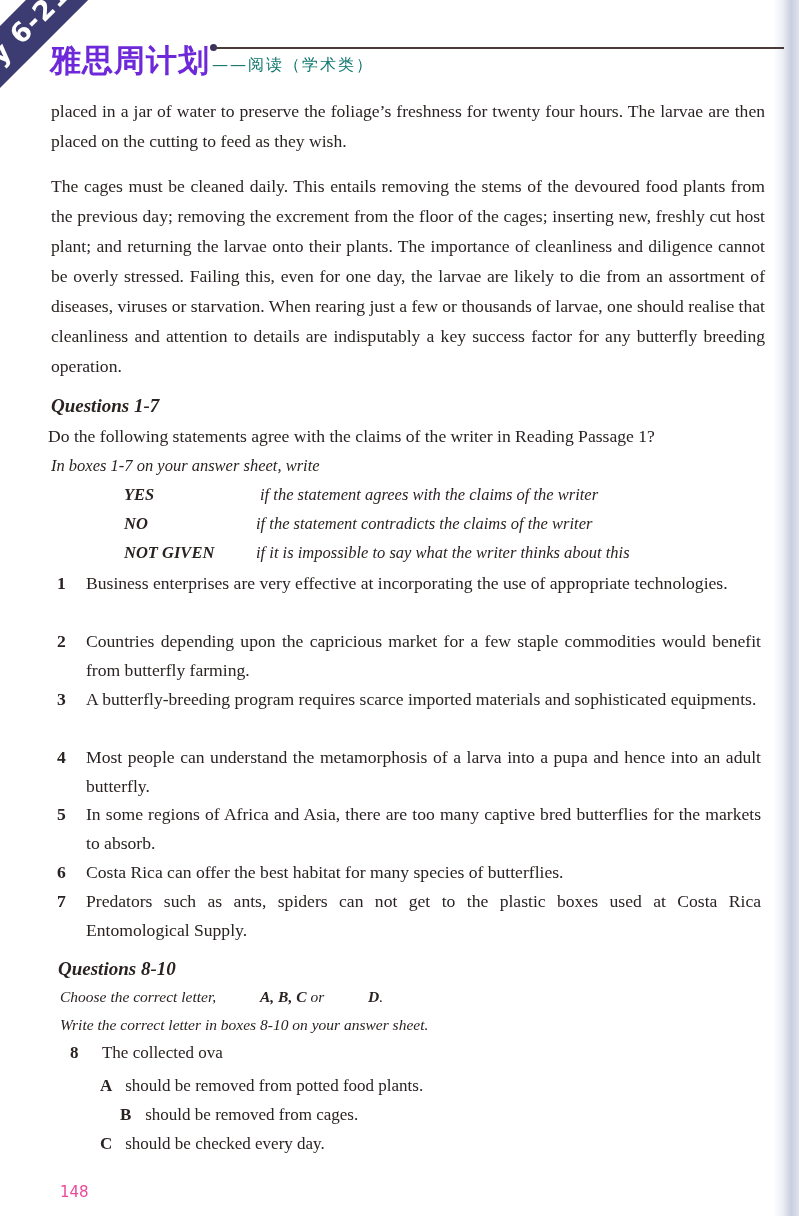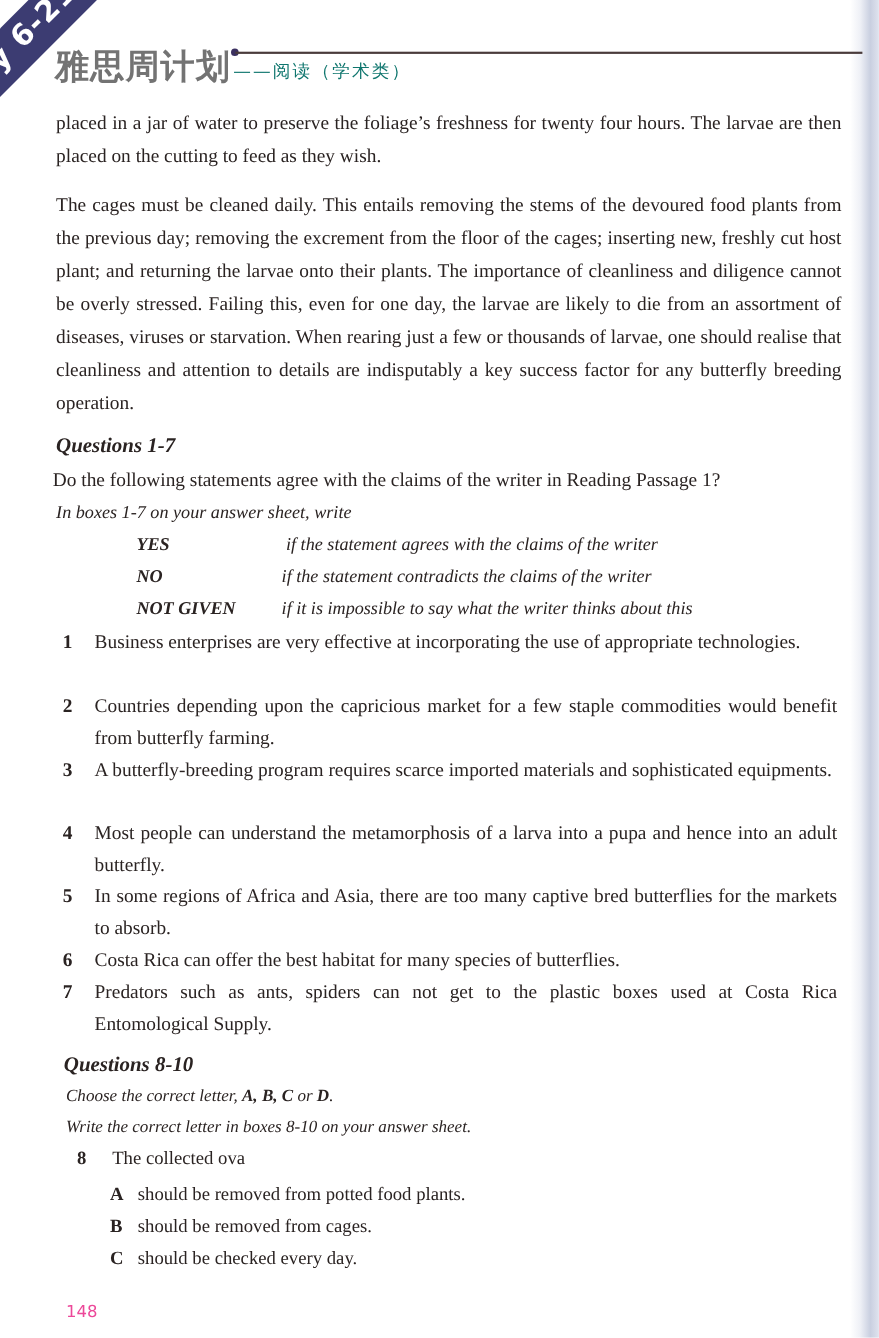--- a/index.html
+++ b/index.html
@@ -21,21 +21,21 @@
     left: -70px; top: 5px;
   }
   .corner-tab span {
     position: absolute; right: 48px; top: 4px;
     color: #ffffff; font-family: "DejaVu Sans", sans-serif; font-weight: bold;
     font-size: 27px; letter-spacing: 1px;
   }
   .header-title {
     position: absolute; left: 50px; top: 40px;
     font-family: "DejaVu Sans", sans-serif; font-weight: bold; font-size: 31px;
-    color: #737373; letter-spacing: 1px;
+    color: #6d28d9; letter-spacing: 1px;
   }
   .header-sub {
     position: absolute; left: 212px; top: 55px;
     font-size: 16px; color: #0f766e; letter-spacing: 2px;
     font-family: "DejaVu Serif", serif;
   }
   .header-rule {
     position: absolute; left: 214px; top: 47px; width: 570px; height: 2px;
     background: #4a3b3b;
   }
@@ -52,21 +52,21 @@
   }
   .instr { position: absolute; left: 48px; font-size: 17.6px; }
   .instr-italic { position: absolute; left: 51px; font-style: italic; font-size: 16.5px; }
   .key-row { position: absolute; left: 110px; font-style: italic; font-size: 16.5px; }
   .key-row .k { position: absolute; left: 14px; font-weight: bold; white-space: nowrap; }
   .key-row .v { position: absolute; left: 146px; white-space: nowrap; }
   .stmt { position: absolute; left: 51px; width: 710px; font-size: 17.6px; line-height: 29px; }
   .stmt .num { position: absolute; left: 6px; top: 0; font-weight: bold; }
   .stmt .txt { display: block; margin-left: 35px; text-align: justify; text-align-last: left; }
   .q2-instr { position: absolute; left: 60px; font-style: italic; font-size: 15.5px; }
-  .q2-instr b { font-style: italic; }
+  .q2-instr b { font-style: italic; margin-left: 40px; }
   .mc-stem { position: absolute; left: 70px; font-size: 17px; }
   .mc-stem .num { font-weight: bold; display: inline-block; width: 28px; }
   .mc-opt { position: absolute; left: 100px; font-size: 17px; }
   .mc-opt .letter { font-weight: bold; display: inline-block; width: 21px; }
   .page-num {
     position: absolute; left: 60px; top: 1183px;
     font-family: "DejaVu Sans", sans-serif; font-weight: normal; font-size: 15px; color: #ec4899;
   }
 </style>
 </head>
@@ -139,21 +139,21 @@
 <div class="q2-instr" style="top:1016px;">Write the correct letter in boxes 8-10 on your answer sheet.</div>
 
 <div class="mc-stem" style="top:1043px;">
   <span class="num">8</span>
   <span>The collected ova</span>
 </div>
 <div class="mc-opt" style="top:1076px;">
   <span class="letter">A</span>
   <span>should be removed from potted food plants.</span>
 </div>
-<div class="mc-opt" style="top:1105px;">
+<div class="mc-opt" style="top:1105px;margin-left:20px;">
   <span class="letter">B</span>
   <span>should be removed from cages.</span>
 </div>
 <div class="mc-opt" style="top:1134px;">
   <span class="letter">C</span>
   <span>should be checked every day.</span>
 </div>
 
 <div class="page-num">148</div>
 

